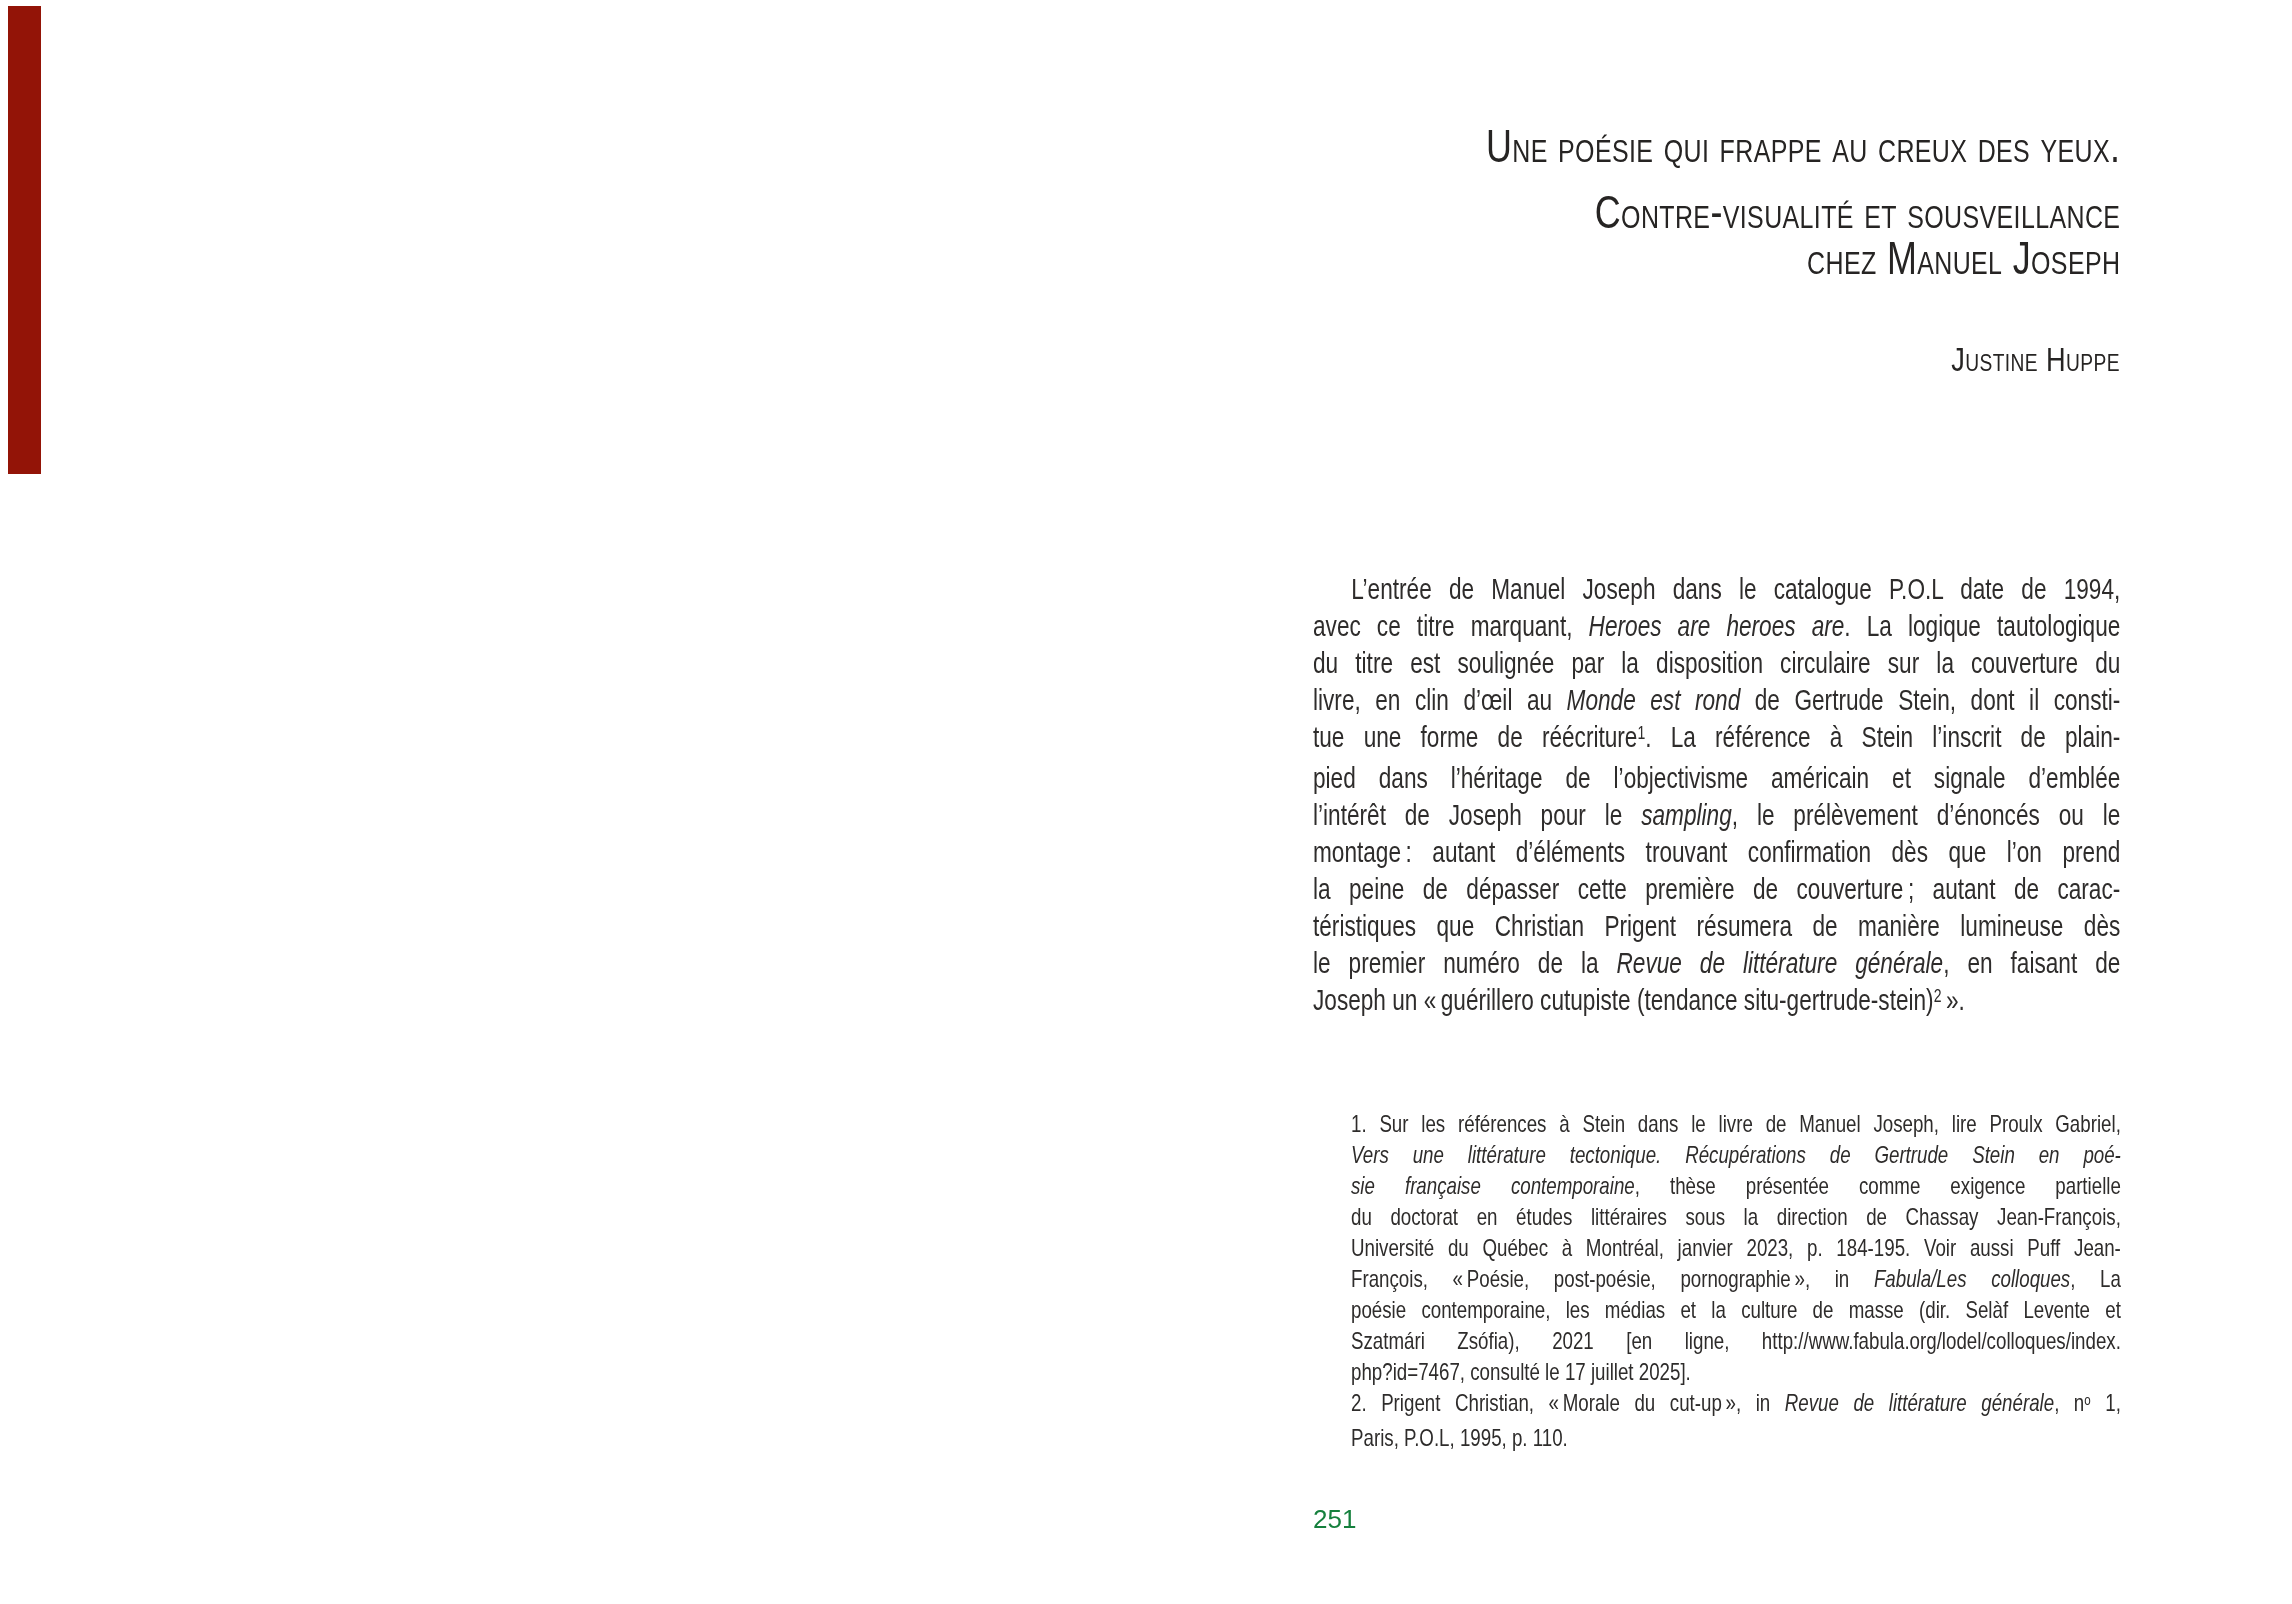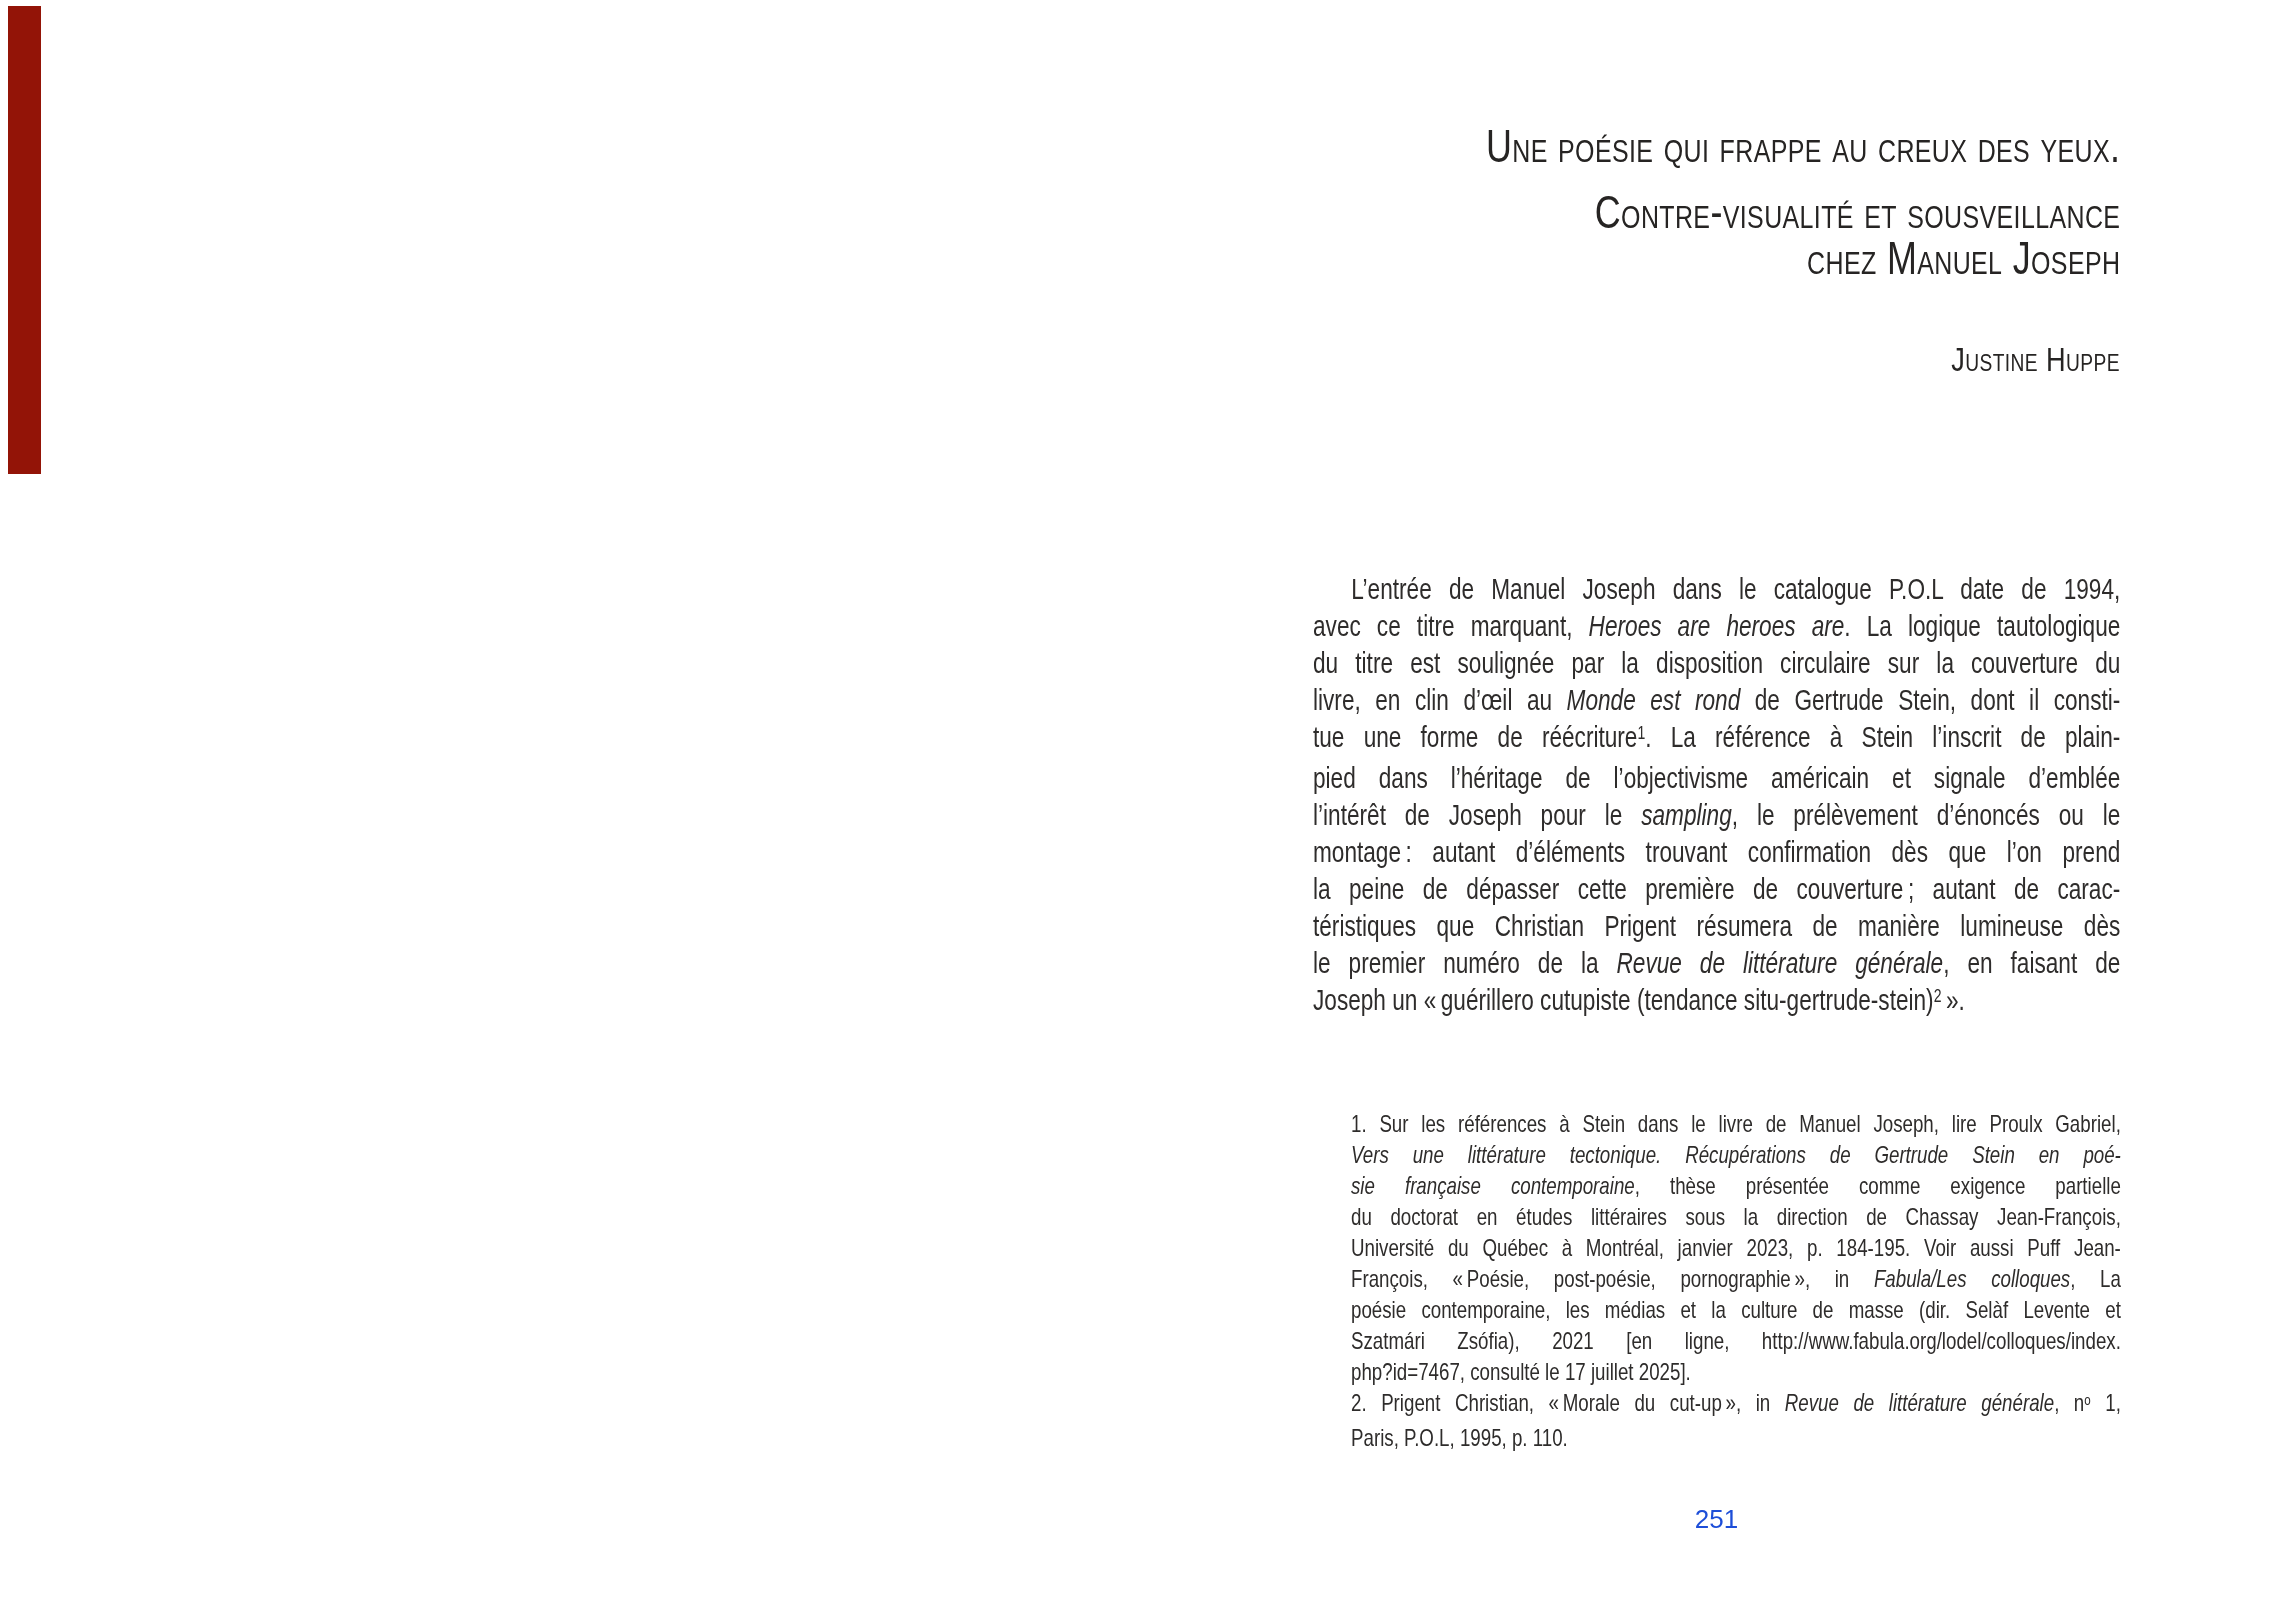--- a/index.html
+++ b/index.html
@@ -46,23 +46,22 @@
     font-size:24px; line-height:31px;
     color:#2e2c2b;
   }
   .line { text-align:justify; text-align-last:justify; }
   .line.last { text-align-last:left; }
   .line.indent { text-indent:49px; }
   .it { font-style:italic; }
   .sup { font-size:62%; vertical-align:baseline; position:relative; top:-0.42em; }
   .folio {
     position:absolute; left:1313px; top:1505px; width:807px;
-    text-align:center;
     font-size:26px; line-height:29px;
-    color:#1d4ed8;
+    color:#15803d;
   }
 </style>
 </head>
 <body>
 
 <div class="band" style="background: rgb(147, 20, 7);"></div>
 
 <div class="title-block">
   <div class="title-line">Une poésie qui frappe au creux des yeux.</div>
   <div class="subtitle">

